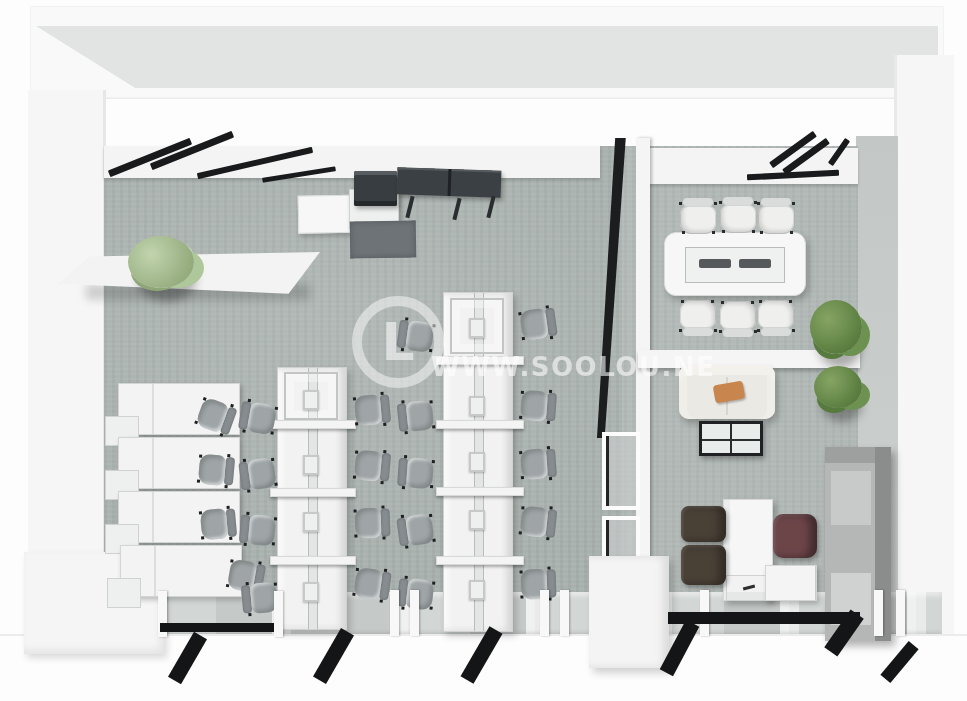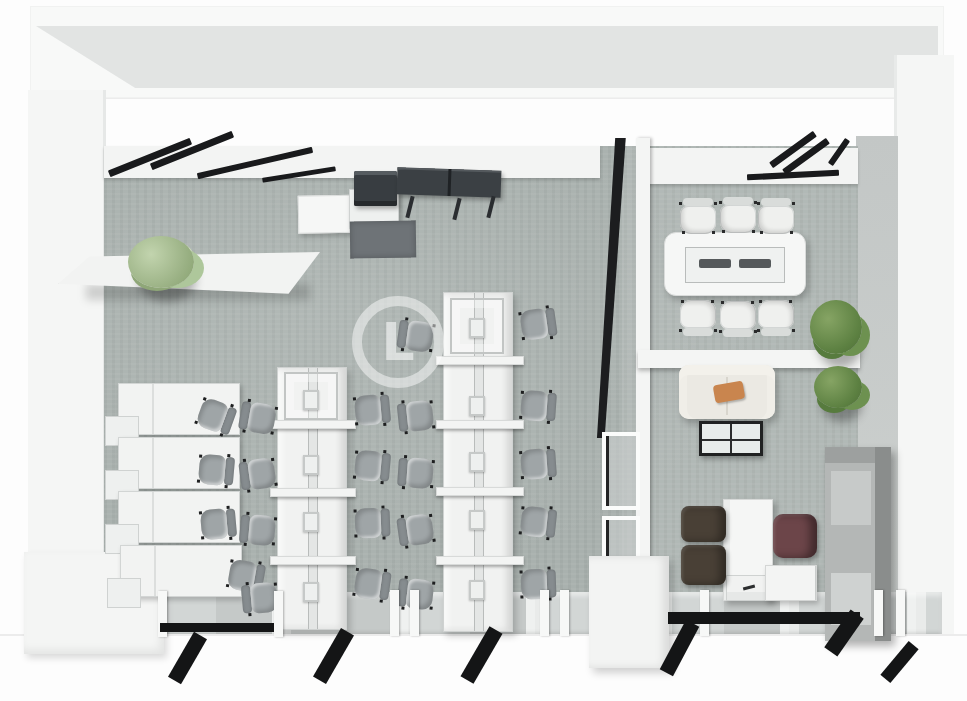--- a/index.html
+++ b/index.html
@@ -379,15 +379,16 @@
       <div class="stripe" style="left: 836px; top: 610px; width: 16px; height: 46px; transform: rotate(35deg);"></div>
       <div class="stripe" style="left: 893px; top: 640px; width: 13px; height: 44px; transform: rotate(40deg);"></div>
       <div class="plant light" style="left: 128px; top: 236px; width: 66px; height: 52px;"></div>
       <div class="plant dark" style="left: 810px; top: 300px; width: 52px; height: 54px;"></div>
       <div class="plant dark" style="left: 814px; top: 366px; width: 48px; height: 42px;"></div>
     </div>
 
   <div class="watermark" style="left:0;top:0;width:967px;height:701px;">
     <div class="wm-ring"></div>
     <div class="wm-glyph">L</div>
+    <div class="wm-url">WWW.SOOLOU.NE</div>
   </div>
 
 </div>
 
 </body></html>

